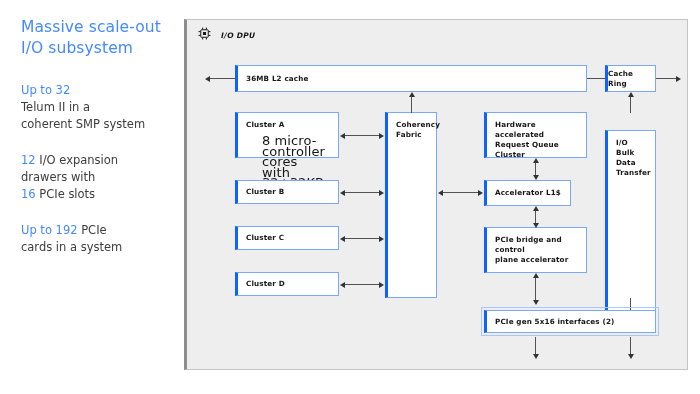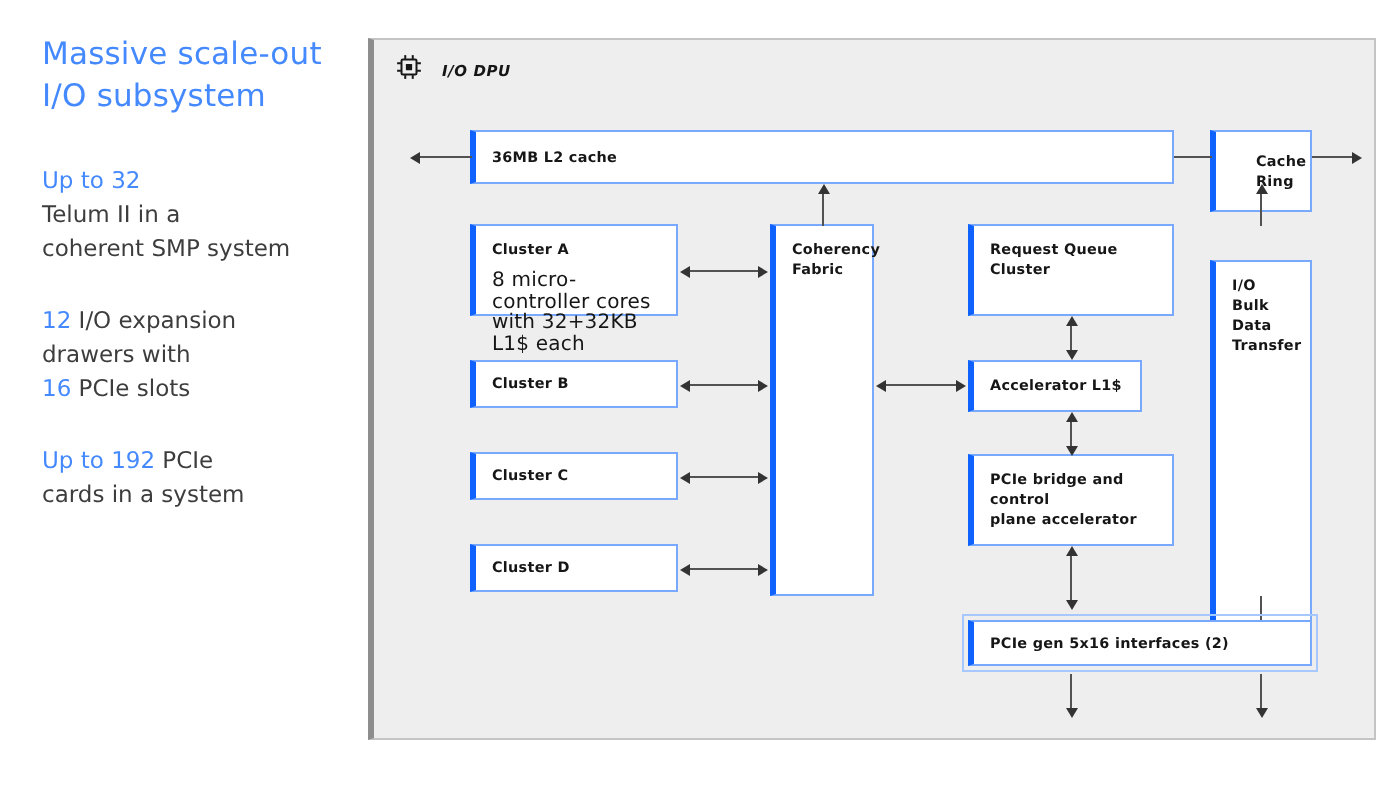--- a/index.html
+++ b/index.html
@@ -78,26 +78,27 @@
     padding: 7px 9px 0 8px;
   }
   .block .b-title {
     font-size: 7.2px;
     font-weight: 700;
     color: #161616;
     line-height: 10px;
     letter-spacing: 0.15px;
   }
   .block .b-sub {
-    font-size: 10px;
+    font-size: 13px;
     font-weight: 400;
     color: #161616;
     line-height: 10.5px;
     margin-top: 6px;
     letter-spacing: 0.1px;
+    margin-left: 16px;
   }
   .block.centered {
     display: flex;
     align-items: center;
     padding-top: 0;
   }
   .block.double {
     border: 1px solid #78a9ff;
     border-left: 3px solid #0f62fe;
     outline: 1px solid #a6c8ff;
@@ -168,21 +169,21 @@
         <line x1="18.5" y1="15" x2="21.5" y2="15"></line>
       </svg>
     </span>
     <span id="panel-title">I/O DPU</span>
   </div>
 
   <div class="block centered" style="left:48px; top:45px; width:352px; height:27px;">
     <div class="b-title">36MB L2 cache</div>
   </div>
 
-  <div class="block centered" style="left:418px; top:45px; width:51px; height:41px; padding-left:20px;">
+  <div class="block centered" style="left:418px; top:45px; width:51px; height:27px; padding-left:0;">
     <div class="b-title">Cache Ring</div>
   </div>
 
   <div class="line-h" style="left:22px; top:58px; width:27px;"></div>
   <div class="arrow left" style="left:18px; top:55.5px;"></div>
 
   <div class="line-h" style="left:400px; top:58px; width:19px;"></div>
 
   <div class="line-h" style="left:469px; top:58px; width:22px;"></div>
   <div class="arrow right" style="left:489px; top:55.5px;"></div>
@@ -228,20 +229,21 @@
   <div class="line-h" style="left:158px; top:218px; width:34px;"></div>
   <div class="arrow left" style="left:153px; top:215.5px;"></div>
   <div class="arrow right" style="left:192px; top:215.5px;"></div>
 
   <div class="line-h" style="left:158px; top:264px; width:34px;"></div>
   <div class="arrow left" style="left:153px; top:261.5px;"></div>
   <div class="arrow right" style="left:192px; top:261.5px;"></div>
 
   <div class="block" style="left:297px; top:92px; width:103px; height:46px;">
     <div class="b-title">
+      <div>Hardware accelerated</div>
       <div>Request Queue Cluster</div>
     </div>
   </div>
 
   <div class="block centered" style="left:297px; top:160px; width:87px; height:26px;">
     <div class="b-title">Accelerator L1$</div>
   </div>
 
   <div class="block" style="left:297px; top:207px; width:103px; height:46px;">
     <div class="b-title">

